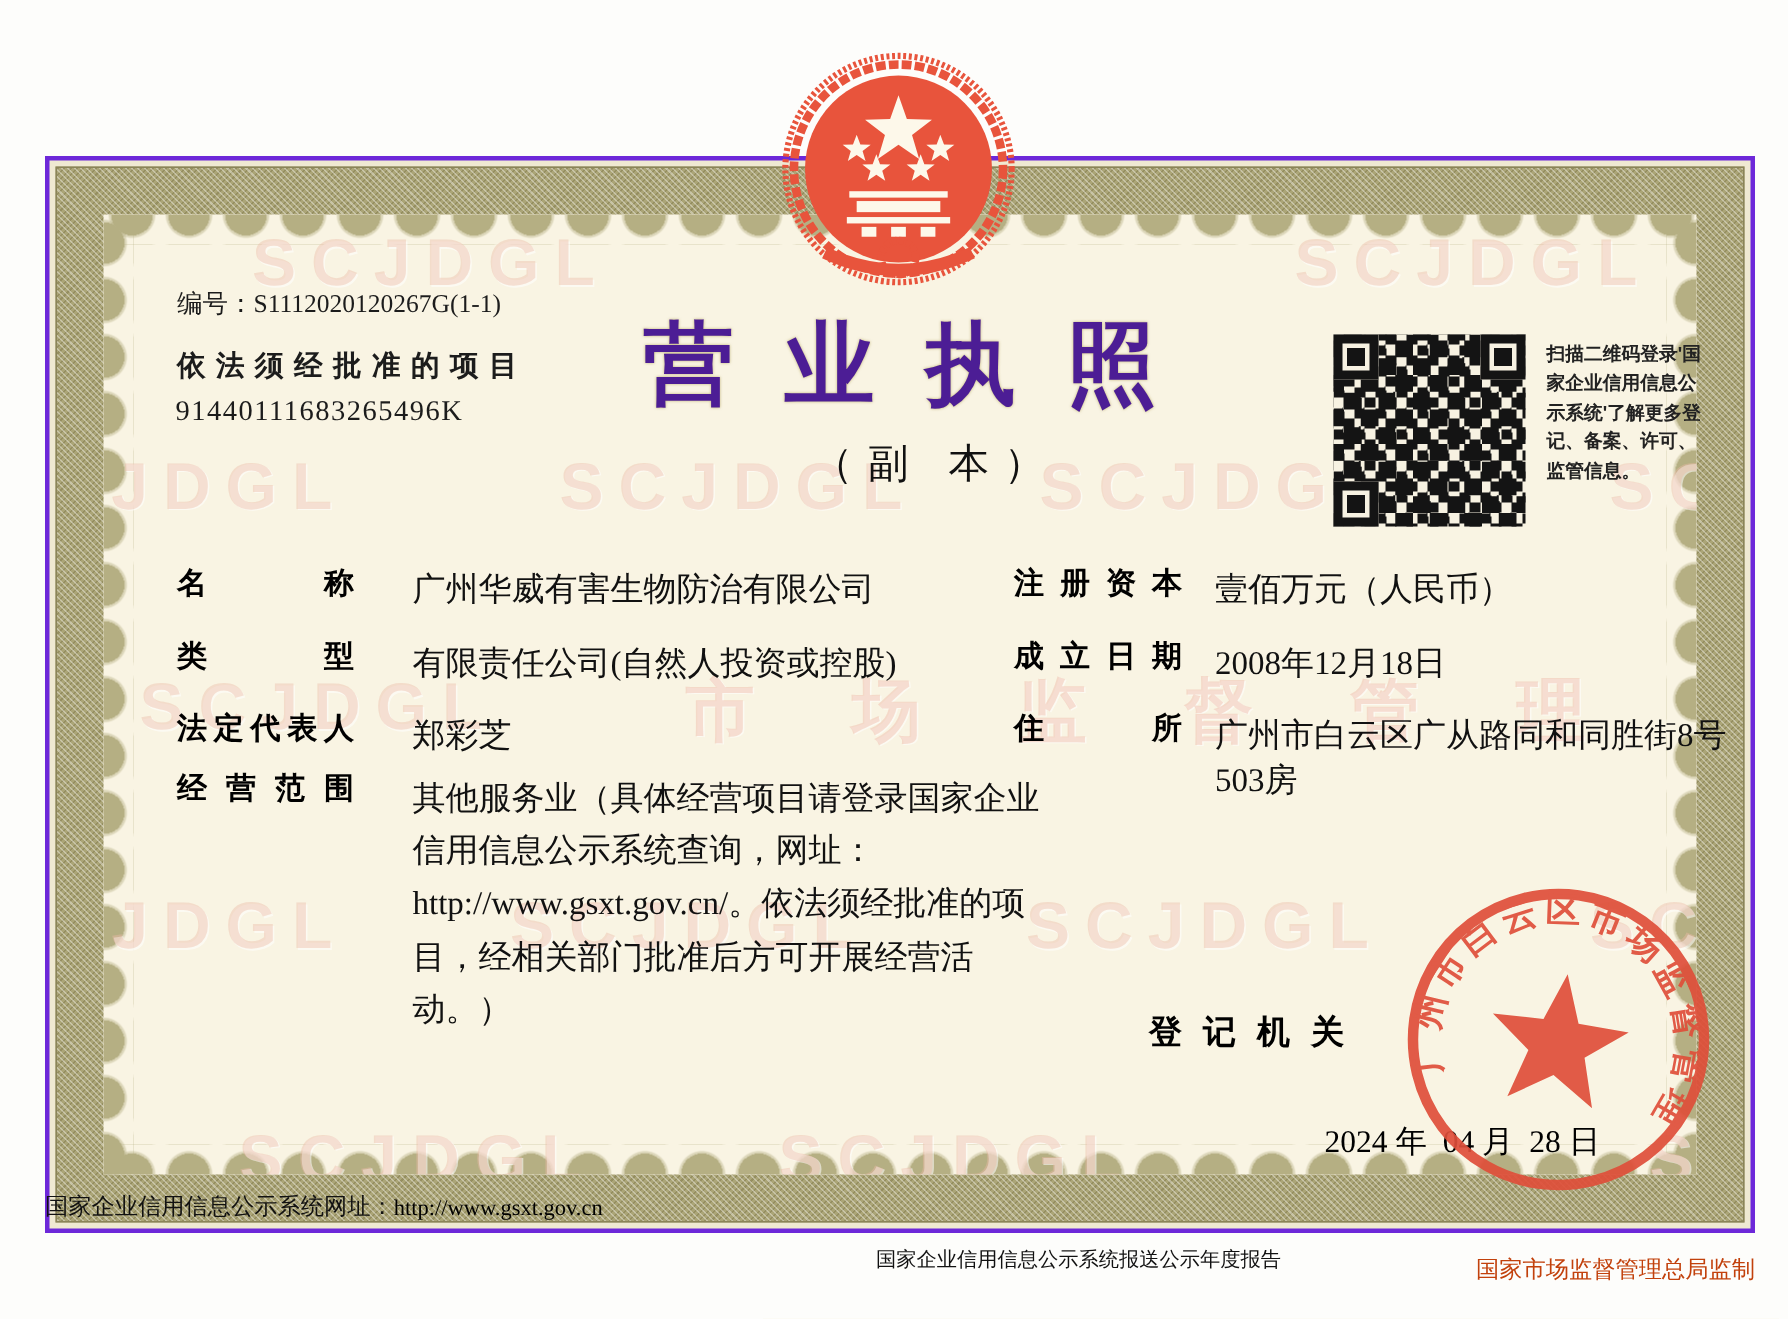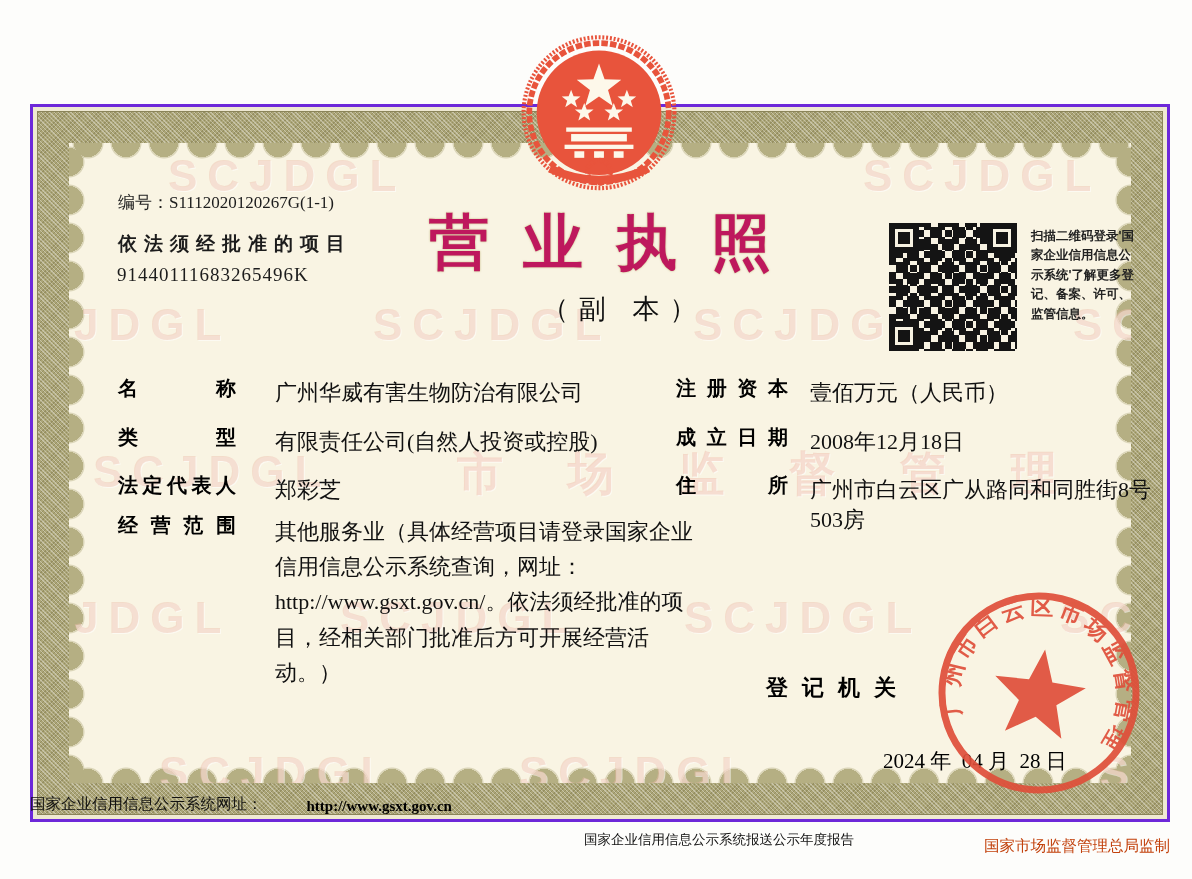--- a/index.html
+++ b/index.html
@@ -39,21 +39,21 @@
   
   .content { position:absolute; inset:0; z-index:3; color:#1c1c1c; }
   .abs { position:absolute; }
 
   .serial-line { font-family:"Liberation Serif", serif; font-size:17px; }
   .credit-label { font-size:19px; font-weight:bold; letter-spacing:7px; }
   .credit-code  { font-family:"Liberation Serif", serif; font-size:19px; letter-spacing:1px; }
 
   .title { width:100%; text-align:center; font-family:"Liberation Serif", serif;
            font-size:60px; font-weight:bold; letter-spacing:34px; padding-left:34px;
-           color:#be185d; text-shadow:0 0 2px rgba(140,120,20,.55); }
+           color:#4c1d95; text-shadow:0 0 2px rgba(140,120,20,.55); }
   .subtitle { width:100%; text-align:center; font-family:"Liberation Serif", serif;
               font-size:27px; letter-spacing:10px; color:#111;padding-left:48px; }
 
   .qr-box { width:128px; height:128px; background:
       repeating-conic-gradient(#141414 0% 25%, transparent 0% 50%) 0px 0px / 14px 14px,
       repeating-conic-gradient(#141414 0% 25%, transparent 0% 50%) 7px 4px / 23px 23px,
       #f7f2e2; position:relative; }
   .finder { position:absolute; width:30px; height:30px; border:6px solid #141414; background:#f7f2e2; }
   .finder::after { content:""; position:absolute; inset:3px; background:#141414; }
   .f-tl { left:0; top:0; } .f-tr { right:0; top:0; } .f-bl { left:0; bottom:0; }
@@ -72,21 +72,21 @@
   .date-line { font-family:"Liberation Serif", serif; font-size:21px; white-space:pre; color:#000; }
 
   .seal { transform:rotate(8deg); opacity:.92; }
 
   
   .emblem { position:absolute; left:503px; top:34px; width:192px; height:164px; z-index:4; }
 
   
   .footer-left  { position:absolute; left:30px; top:794px; display:flex; align-items:center; }
   .footer-left .lbl { font-size:15.5px; color:#111; }
-  .footer-left .url { font-family:"Liberation Serif", serif; font-weight:bold; font-size:15px; margin-top:4px;margin-left:44px; }
+  .footer-left .url { font-family:"Liberation Serif", serif; font-weight:normal; font-size:15px; margin-top:4px; }
   .footer-mid { position:absolute; left:584px; top:830px; font-size:13.5px; line-height:1.55; color:#111; font-weight:500; }
   .footer-right { position:absolute; left:984px; top:836px; font-size:15.5px; color:#c2410c; font-weight:500; }
 </style>
 </head>
 <body>
 
 <div class="certificate">
   <div class="band"></div>
   <div class="paper">
     <div class="scallop sc-top"></div>

